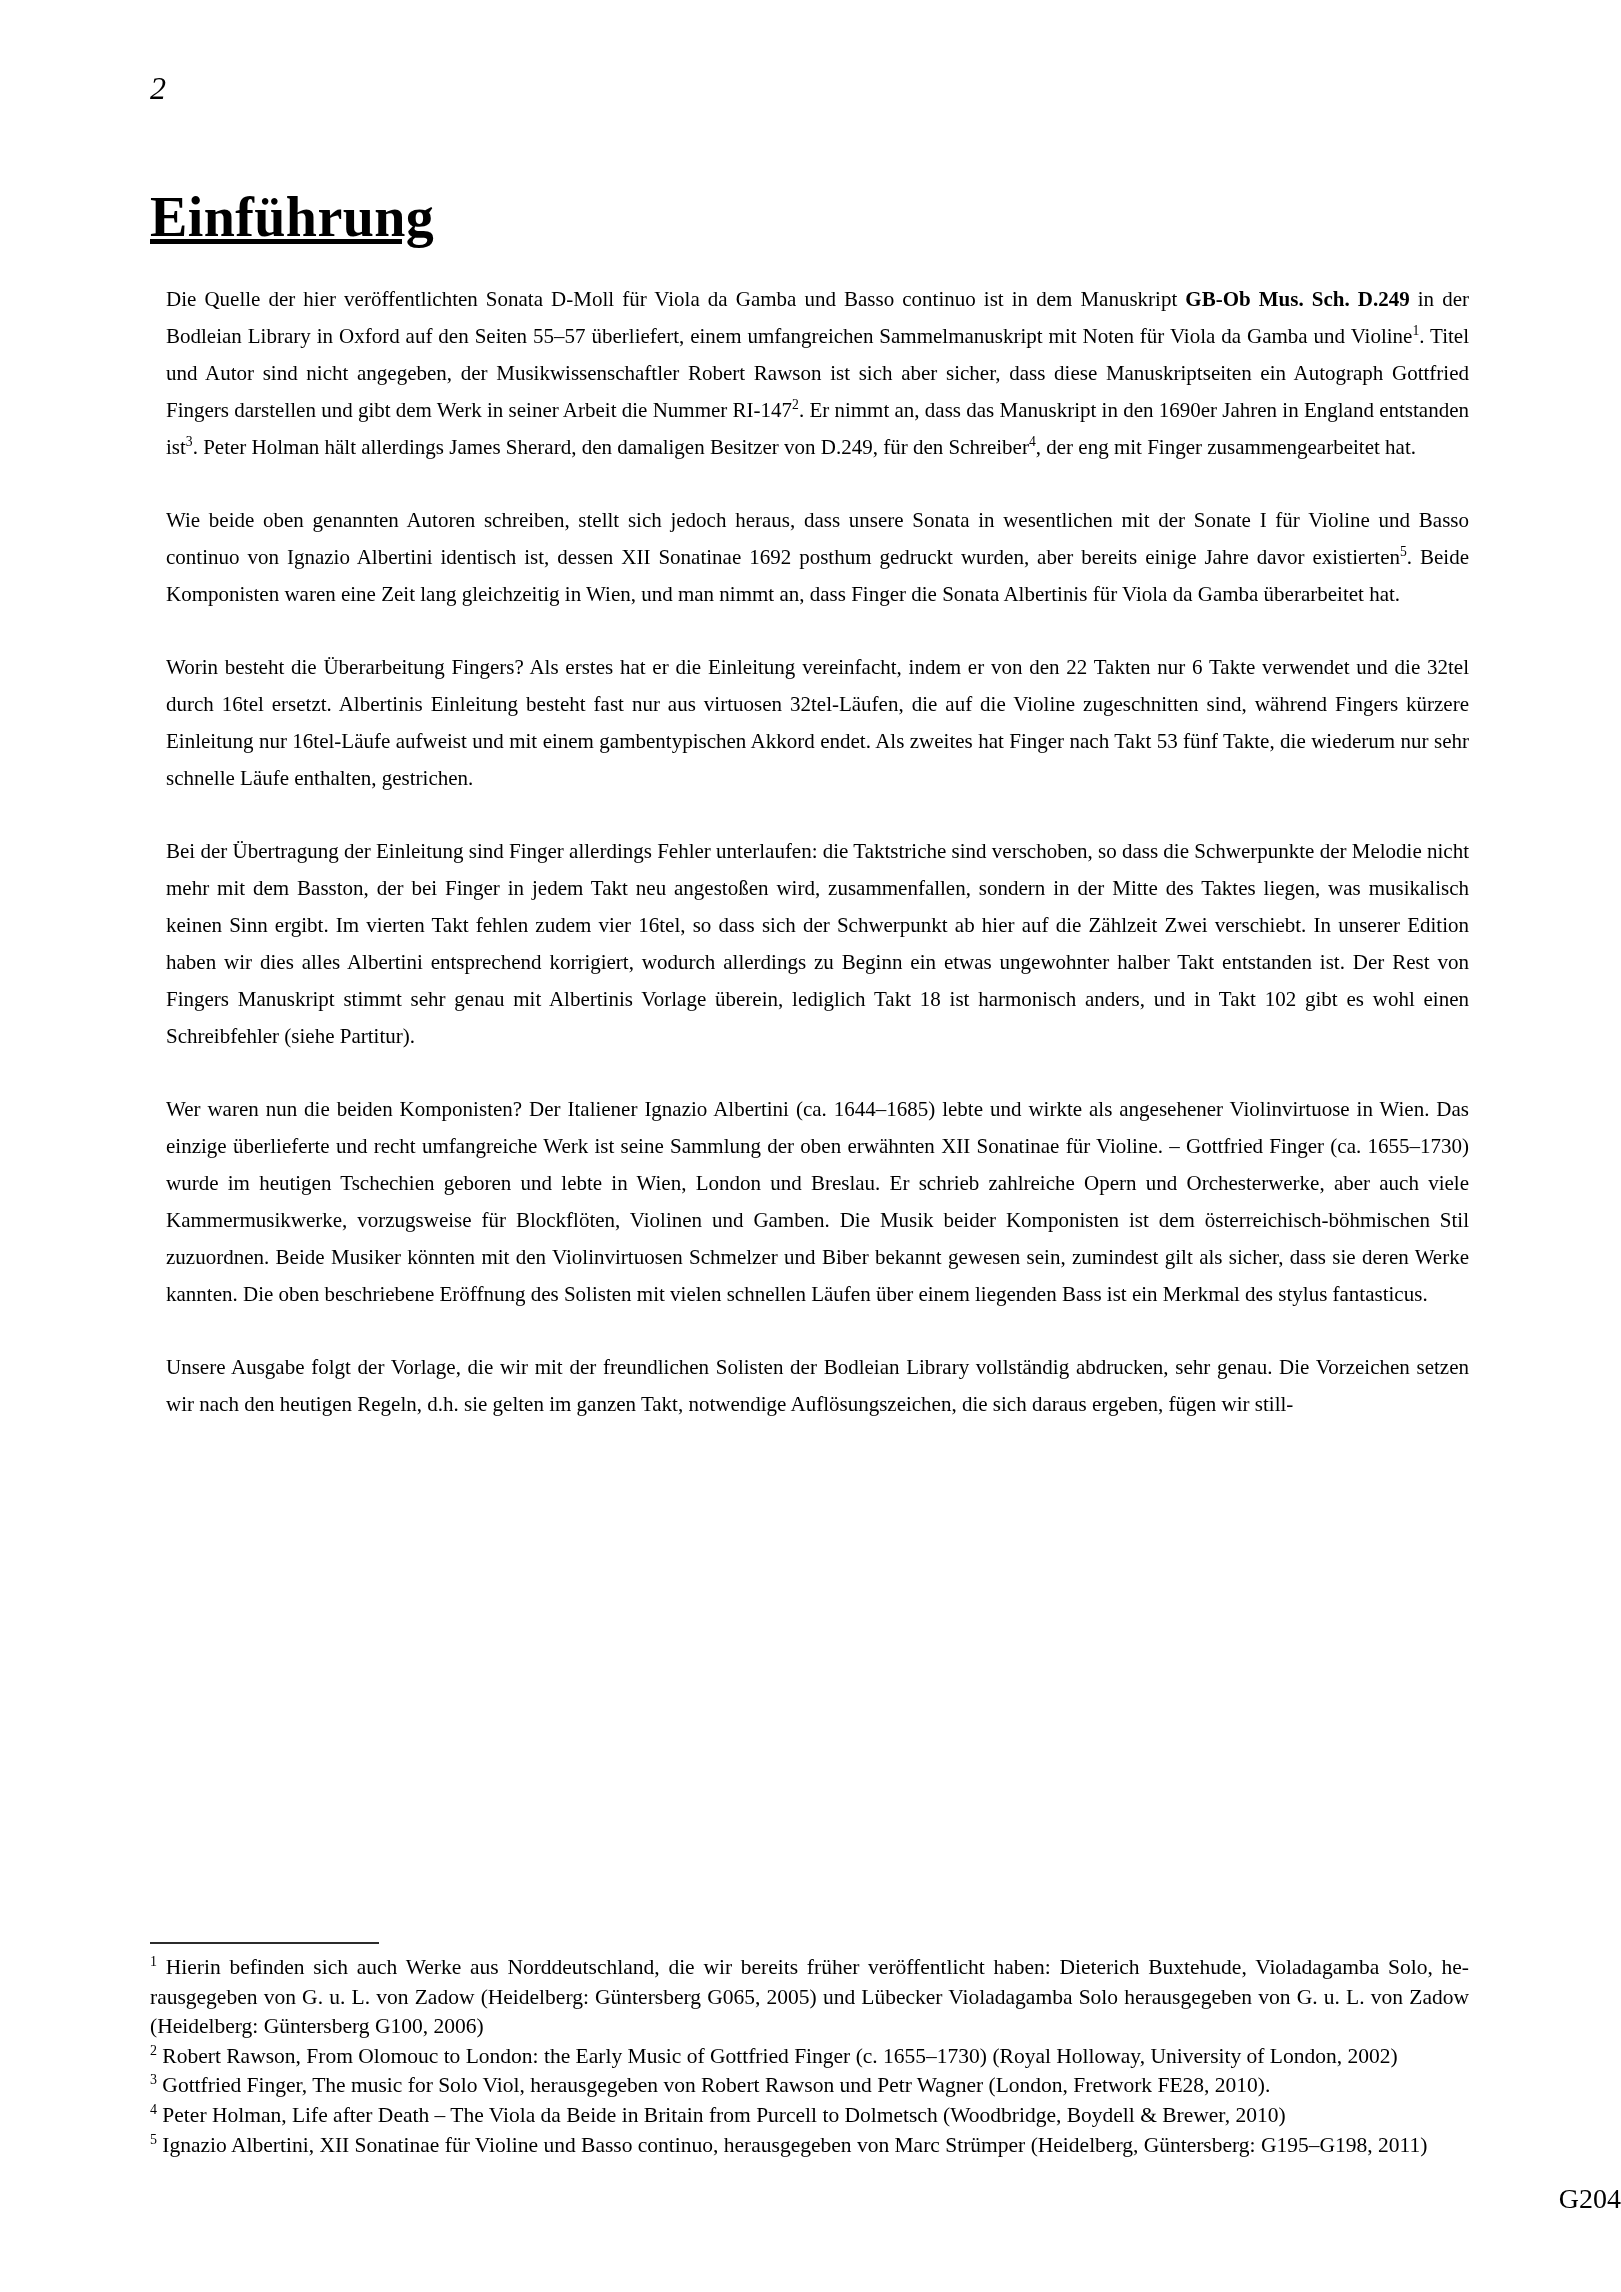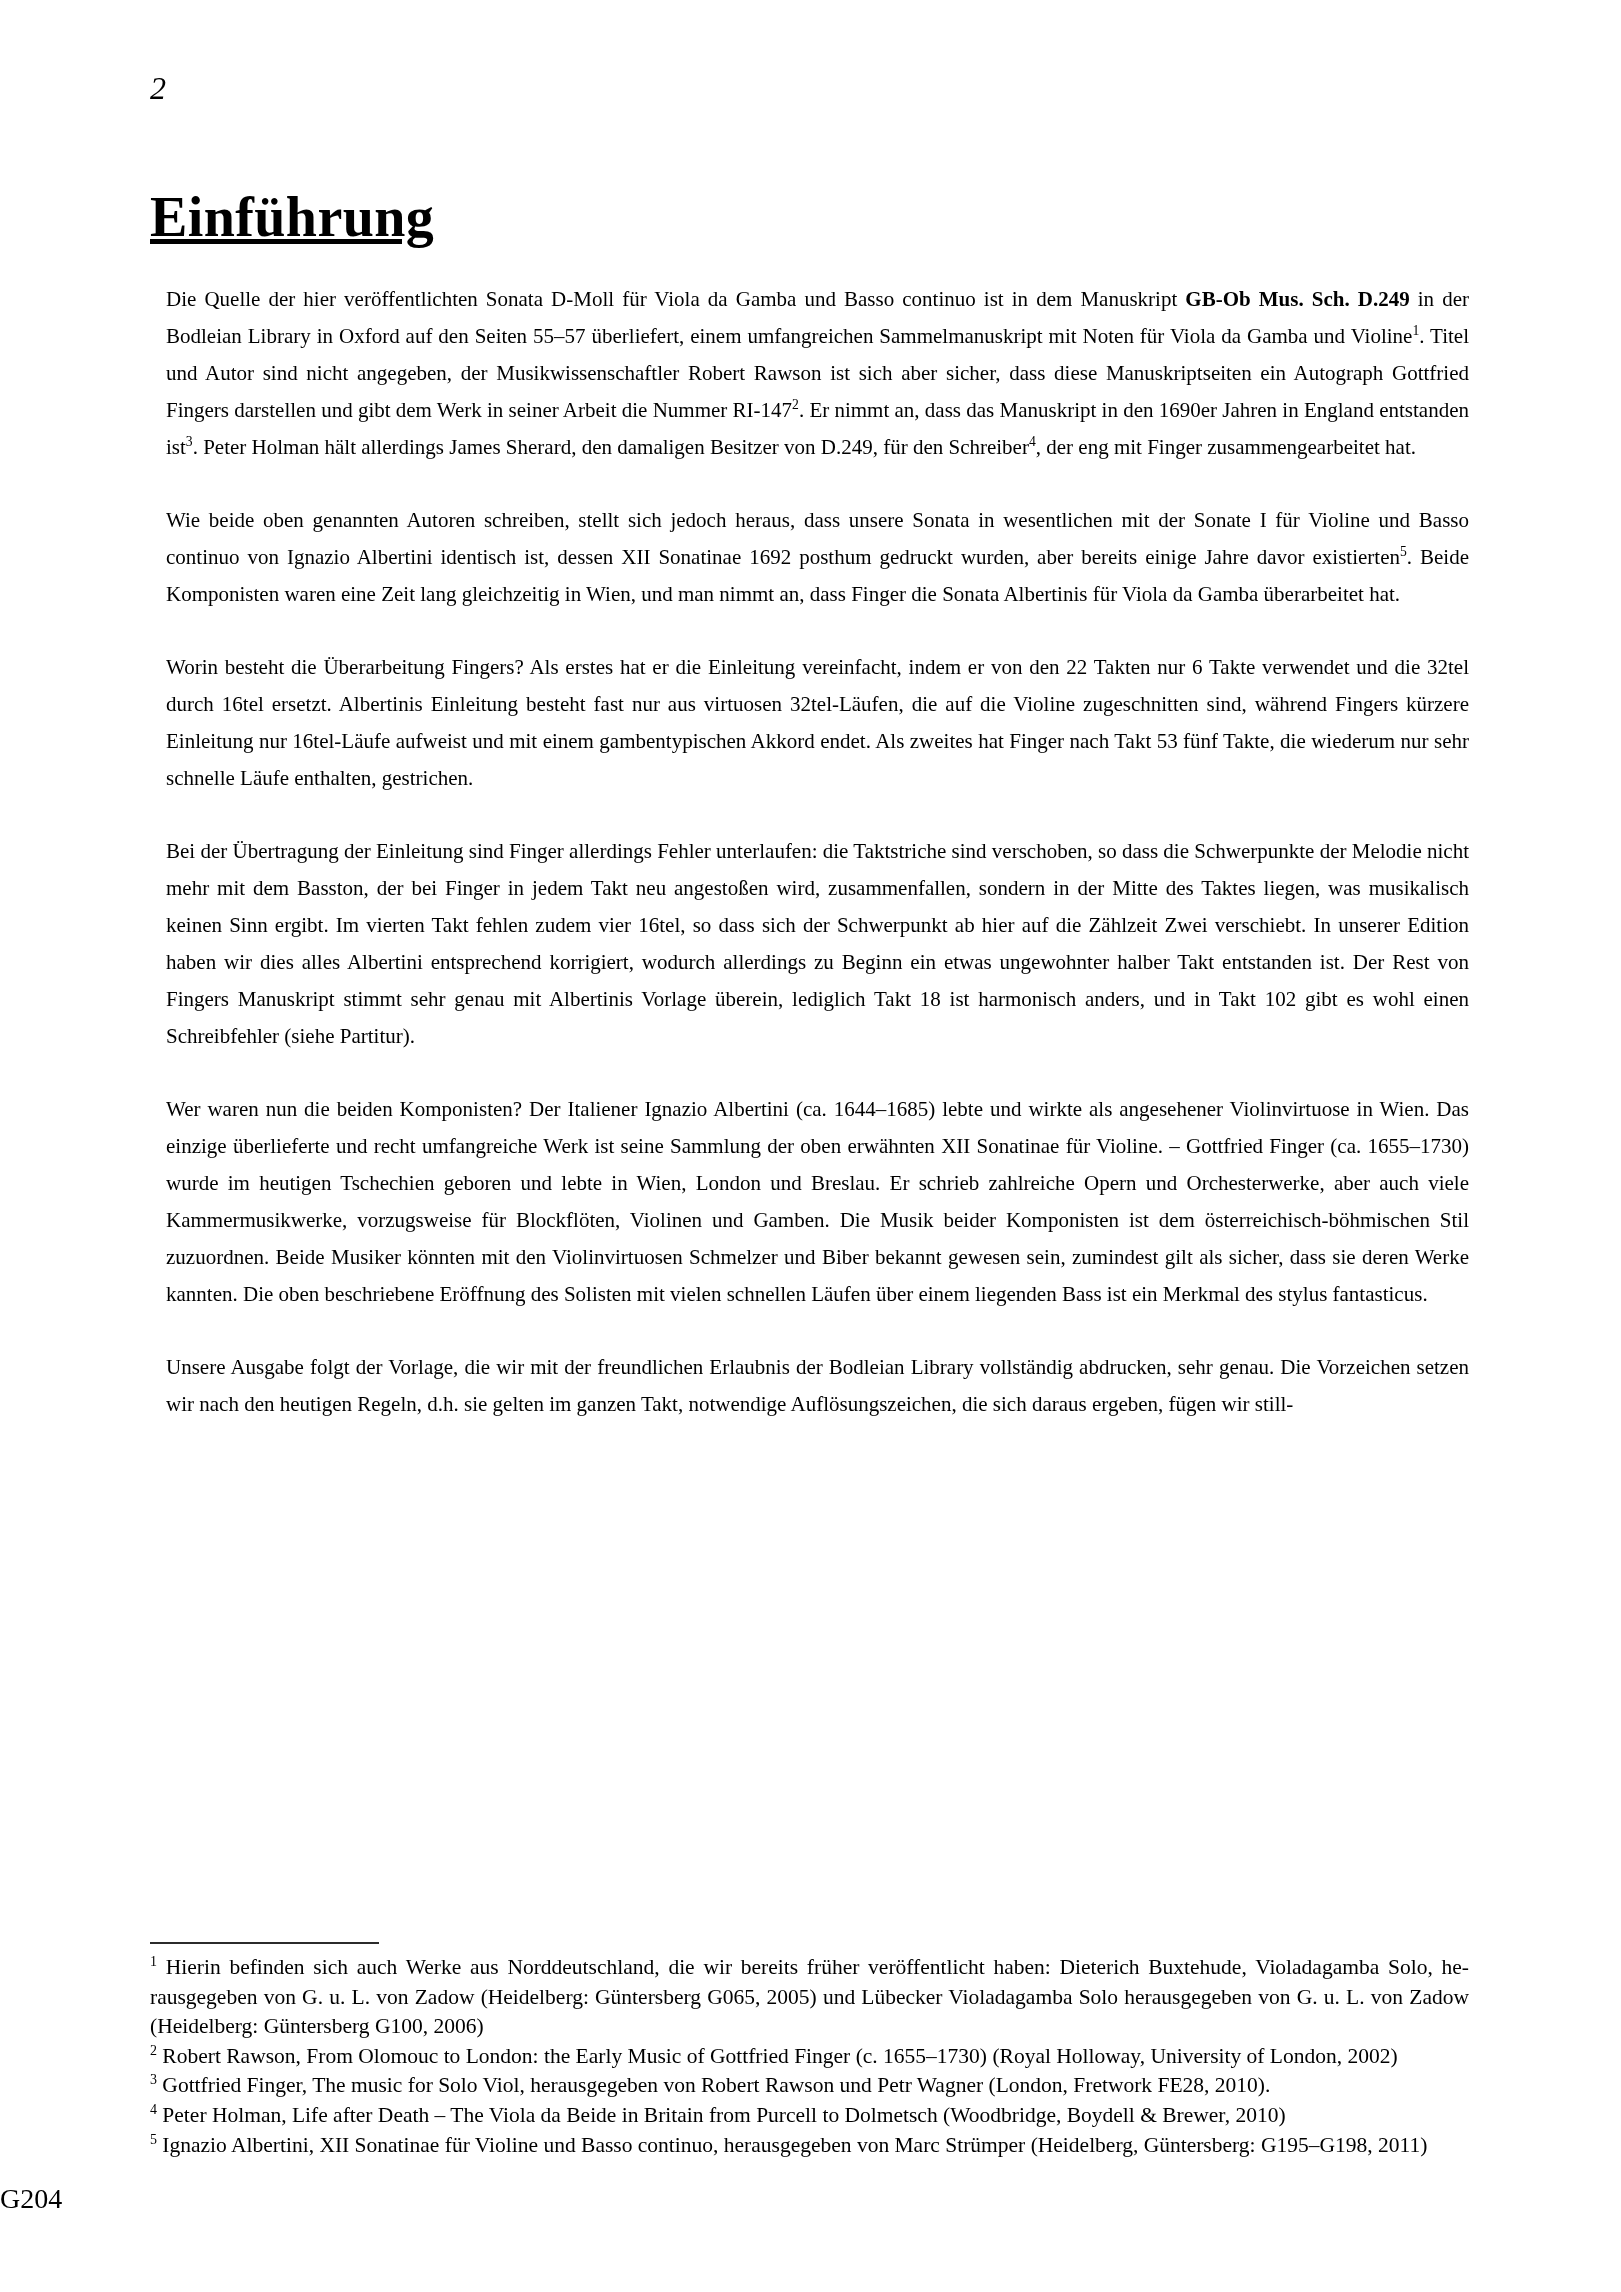--- a/index.html
+++ b/index.html
@@ -59,37 +59,37 @@
     text-align: justify;
     margin: 0;
     hyphens: auto;
     -webkit-hyphens: auto;
   }
   .footer {
     position: absolute;
     left: 0;
     right: 0;
     top: 2183px;
-    text-align: left;
+    text-align: right;
     font-size: 28px;
   }
 </style>
 </head>
 <body>
 
 <div class="page">
   <div class="page-number">2</div>
   <h1 class="title">Einführung</h1>
   <div class="body-text" id="paragraphs">
       <p><span>Die Quelle der hier veröffentlichten Sonata D-Moll für Viola da Gamba und Basso continuo ist in dem Manuskript </span><span class="b">GB-Ob Mus. Sch. D.249</span><span> in der Bodleian Library in Oxford auf den Seiten 55–57 überliefert, einem umfangreichen Sammelmanuskript mit Noten für Viola da Gamba und Violine</span><sup class="ref">1</sup><span>. Titel und Autor sind nicht angegeben, der Musikwissenschaftler Robert Rawson ist sich aber sicher, dass diese Manuskriptseiten ein Autograph Gottfried Fingers darstellen und gibt dem Werk in sei­ner Arbeit die Nummer RI-147</span><sup class="ref">2</sup><span>. Er nimmt an, dass das Manuskript in den 1690er Jahren in England entstanden ist</span><sup class="ref">3</sup><span>. Peter Holman hält allerdings James Sherard, den damaligen Besitzer von D.249, für den Schreiber</span><sup class="ref">4</sup><span>, der eng mit Finger zusammengearbeitet hat.</span></p>
       <p><span>Wie beide oben genannten Autoren schreiben, stellt sich jedoch heraus, dass unsere Sonata in we­sentlichen mit der Sonate I für Violine und Basso continuo von Ignazio Albertini identisch ist, des­sen </span><span class="i">XII Sonatinae</span><span> 1692 posthum gedruckt wurden, aber bereits einige Jahre davor existierten</span><sup class="ref">5</sup><span>. Bei­de Komponisten waren eine Zeit lang gleichzeitig in Wien, und man nimmt an, dass Finger die So­nata Albertinis für Viola da Gamba überarbeitet hat.</span></p>
       <p><span>Worin besteht die Überarbeitung Fingers? Als erstes hat er die Einleitung vereinfacht, indem er von den 22 Takten nur 6 Takte verwendet und die 32tel durch 16tel ersetzt. Albertinis Einleitung besteht fast nur aus virtuosen 32tel-Läufen, die auf die Violine zugeschnitten sind, während Fingers kürzere Einleitung nur 16tel-Läufe aufweist und mit einem gambentypischen Akkord endet. Als zweites hat Finger nach Takt 53 fünf Takte, die wiederum nur sehr schnelle Läufe enthalten, gestrichen.</span></p>
       <p><span>Bei der Übertragung der Einleitung sind Finger allerdings Fehler unterlaufen: die Taktstriche sind verschoben, so dass die Schwerpunkte der Melodie nicht mehr mit dem Basston, der bei Finger in jedem Takt neu angestoßen wird, zusammenfallen, sondern in der Mitte des Taktes liegen, was mu­sikalisch keinen Sinn ergibt. Im vierten Takt fehlen zudem vier 16tel, so dass sich der Schwerpunkt ab hier auf die Zählzeit Zwei verschiebt. In unserer Edition haben wir dies alles Albertini entspre­chend korrigiert, wodurch allerdings zu Beginn ein etwas ungewohnter halber Takt entstanden ist. Der Rest von Fingers Manuskript stimmt sehr genau mit Albertinis Vorlage überein, lediglich Takt 18 ist harmonisch anders, und in Takt 102 gibt es wohl einen Schreibfehler (siehe Partitur).</span></p>
       <p><span>Wer waren nun die beiden Komponisten? Der Italiener Ignazio Albertini (ca. 1644–1685) lebte und wirkte als angesehener Violinvirtuose in Wien. Das einzige überlieferte und recht umfangreiche Werk ist seine Sammlung der oben erwähnten </span><span class="i">XII Sonatinae</span><span> für Violine. – Gottfried Finger (ca. 1655–1730) wurde im heutigen Tschechien geboren und lebte in Wien, London und Breslau. Er schrieb zahlreiche Opern und Orchesterwerke, aber auch viele Kammermusikwerke, vorzugsweise für Blockflöten, Violinen und Gamben. Die Musik beider Komponisten ist dem österreichisch-böhmischen Stil zuzuordnen. Beide Musiker könnten mit den Violinvirtuosen Schmelzer und Biber bekannt gewesen sein, zumindest gilt als sicher, dass sie deren Werke kannten. Die oben beschrie­bene Eröffnung des Solisten mit vielen schnellen Läufen über einem liegenden Bass ist ein Merk­mal des </span><span class="i">stylus fantasticus</span><span>.</span></p>
-      <p><span>Unsere Ausgabe folgt der Vorlage, die wir mit der freundlichen Erlaubnis der Bodleian Library vollständig abdrucken, sehr genau. Die Vorzeichen setzen wir nach den heutigen Regeln, d.h. sie gelten im ganzen Takt, notwendige Auflösungszeichen, die sich daraus ergeben, fügen wir still-</span></p>
+      <p><span>Unsere Ausgabe folgt der Vorlage, die wir mit der freundlichen Solisten der Bodleian Library vollständig abdrucken, sehr genau. Die Vorzeichen setzen wir nach den heutigen Regeln, d.h. sie gelten im ganzen Takt, notwendige Auflösungszeichen, die sich daraus ergeben, fügen wir still-</span></p>
     </div>
   <div class="footnotes">
     <div class="fn-rule"></div>
     <div id="footnotes-list">
         <p><sup class="ref">1</sup><span> Hierin befinden sich auch Werke aus Norddeutschland, die wir bereits früher veröffentlicht haben: Dieterich Buxtehude, </span><span class="i">Violadagamba Solo</span><span>, he­rausgegeben von G. u. L. von Zadow (Heidelberg: Güntersberg G065, 2005) und </span><span class="i">Lübecker Violadagamba Solo</span><span> herausgegeben von G. u. L. von Zadow (Heidelberg: Güntersberg G100, 2006)</span></p>
         <p><sup class="ref">2</sup><span> Robert Rawson, </span><span class="i">From Olomouc to London: the Early Music of Gottfried Finger (c. 1655–1730)</span><span> (Royal Holloway, University of London, 2002)</span></p>
         <p><sup class="ref">3</sup><span> Gottfried Finger, </span><span class="i">The music for Solo Viol</span><span>, herausgegeben von Robert Rawson und Petr Wagner (London, Fretwork FE28, 2010).</span></p>
         <p><sup class="ref">4</sup><span> Peter Holman, </span><span class="i">Life after Death – The Viola da Beide in Britain from Purcell to Dolmetsch</span><span> (Woodbridge, Boydell &amp; Brewer, 2010)</span></p>
         <p><sup class="ref">5</sup><span> Ignazio Albertini, </span><span class="i">XII Sonatinae</span><span> für Violine und Basso continuo, herausgegeben von Marc Strümper (Heidelberg, Güntersberg: G195–G198, 2011)</span></p>
       </div>

